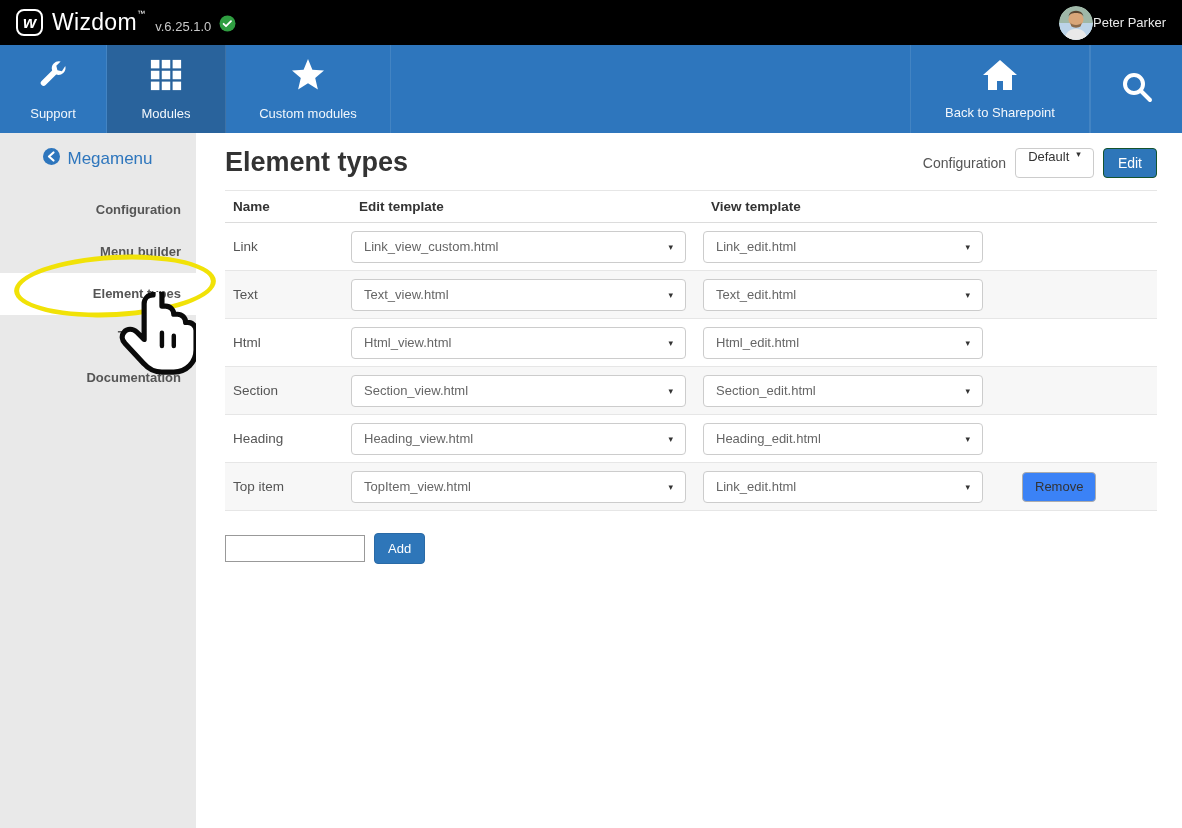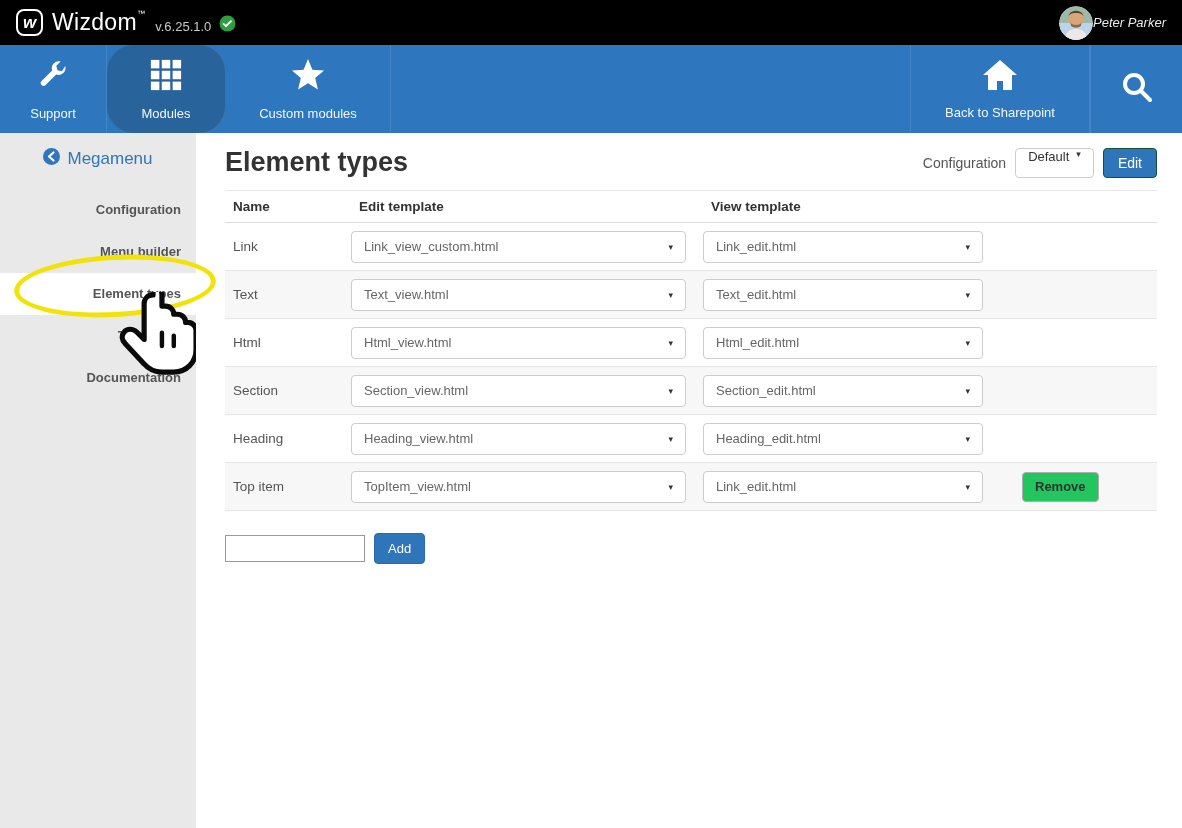--- a/index.html
+++ b/index.html
@@ -8,30 +8,30 @@
 
   
   .topbar { height:45px; background:#000; display:flex; align-items:center; padding:0 16px; }
   .logo-mark { width:27px; height:27px; border:2px solid #fff; border-radius:8px;
     display:flex; align-items:center; justify-content:center; color:#fff;
     font-style:italic; font-weight:bold; font-size:17px; line-height:1; }
   .brand { color:#fff; font-size:23px; margin-left:9px; letter-spacing:.3px; }
   .tm { color:#fff; font-size:8px; vertical-align:top; }
   .version { color:#c9c9c9; font-size:13px; margin-left:10px; margin-top:7px; }
   .check-badge { margin-left:8px; margin-top:5px; }
-  .user { margin-left:auto; display:flex; align-items:center; gap:0;font-style:italic; }
+  .user { margin-left:auto; display:flex; align-items:center; gap:0; }
   .avatar { width:34px; height:34px; border-radius:50%; overflow:hidden; display:block; }
   .user-name { color:#eaeaea; font-size:13px; }
 
   
   .navbar { height:88px; background:#2e76bd; display:flex; }
   .nav-tab { display:flex; flex-direction:column; align-items:center; justify-content:center;
     gap:14px; color:#f2f7fc; font-size:13px; cursor:pointer;
     border-right:1px solid rgba(255,255,255,.10); }
-  .nav-tab.active { background:#29639c;border-radius:27px; }
+  .nav-tab.active { background:#29639c; }
   .nav-tab svg { display:block; }
   .w-support{width:107px;} .w-modules{width:119px;} .w-custom{width:165px;} .w-admin{width:106px;}
   .nav-spacer { flex:1; }
   .back-tab { width:180px; border-left:1px solid rgba(255,255,255,.10); }
   .search-tab { width:92px; display:flex; align-items:center; justify-content:center;
     border-left:1px solid rgba(255,255,255,.10); cursor:pointer; }
 
   
   .layout { display:flex; height:695px; }
   .sidebar { width:196px; background:#e9e9e9; padding-top:8px; flex-shrink:0; }
@@ -58,22 +58,22 @@
   .thead > div { padding-left:8px; }
   .trow { height:48px; border-bottom:1px solid #e6e6e6; font-size:13.5px; color:#555; }
   .trow:nth-child(even) { background:#f7f7f7; }
   .cell-name { padding-left:8px; }
   .select { height:32px; background:#fff; border:1px solid #ccc; border-radius:4px;
     display:flex; align-items:center; padding:0 12px; color:#666; font-size:13px; cursor:pointer; }
   .select.w-view { width:335px; }
   .select.w-edit { width:280px; }
   .caret { margin-left:auto; font-size:9px; color:#333; }
   .dropdown-btn .caret { margin-left:0; }
-  .btn-default { background:#22c55e; border:1px solid #adadad; border-radius:4px; height:30px;
-    padding:0 12px; font-size:13px; color:#333; cursor:pointer; margin-left:17px;font-weight:bold; }
+  .btn-default { background:#3b82f6; border:1px solid #adadad; border-radius:4px; height:30px;
+    padding:0 12px; font-size:13px; color:#333; cursor:pointer; margin-left:17px; }
 
   .add-row { margin-top:22px; display:flex; align-items:center; gap:9px; }
   .add-input { width:140px; height:27px; border:1px solid #999; padding:0 6px; font-size:13px; }
   .btn-add { background:#2e76b9; color:#fff; border:1px solid #2a6aa6; border-radius:4px;
     height:31px; padding:0 13px; font-size:13px; cursor:pointer; }
 
   
   .highlight-ellipse { position:absolute; left:14px; top:255px; width:202px; height:62px;
     border:5px solid #f1e207; border-radius:50%; transform:rotate(-3deg); pointer-events:none; z-index:40; }
   .hand-pointer { position:absolute; left:116px; top:292px; z-index:41; pointer-events:none; }

